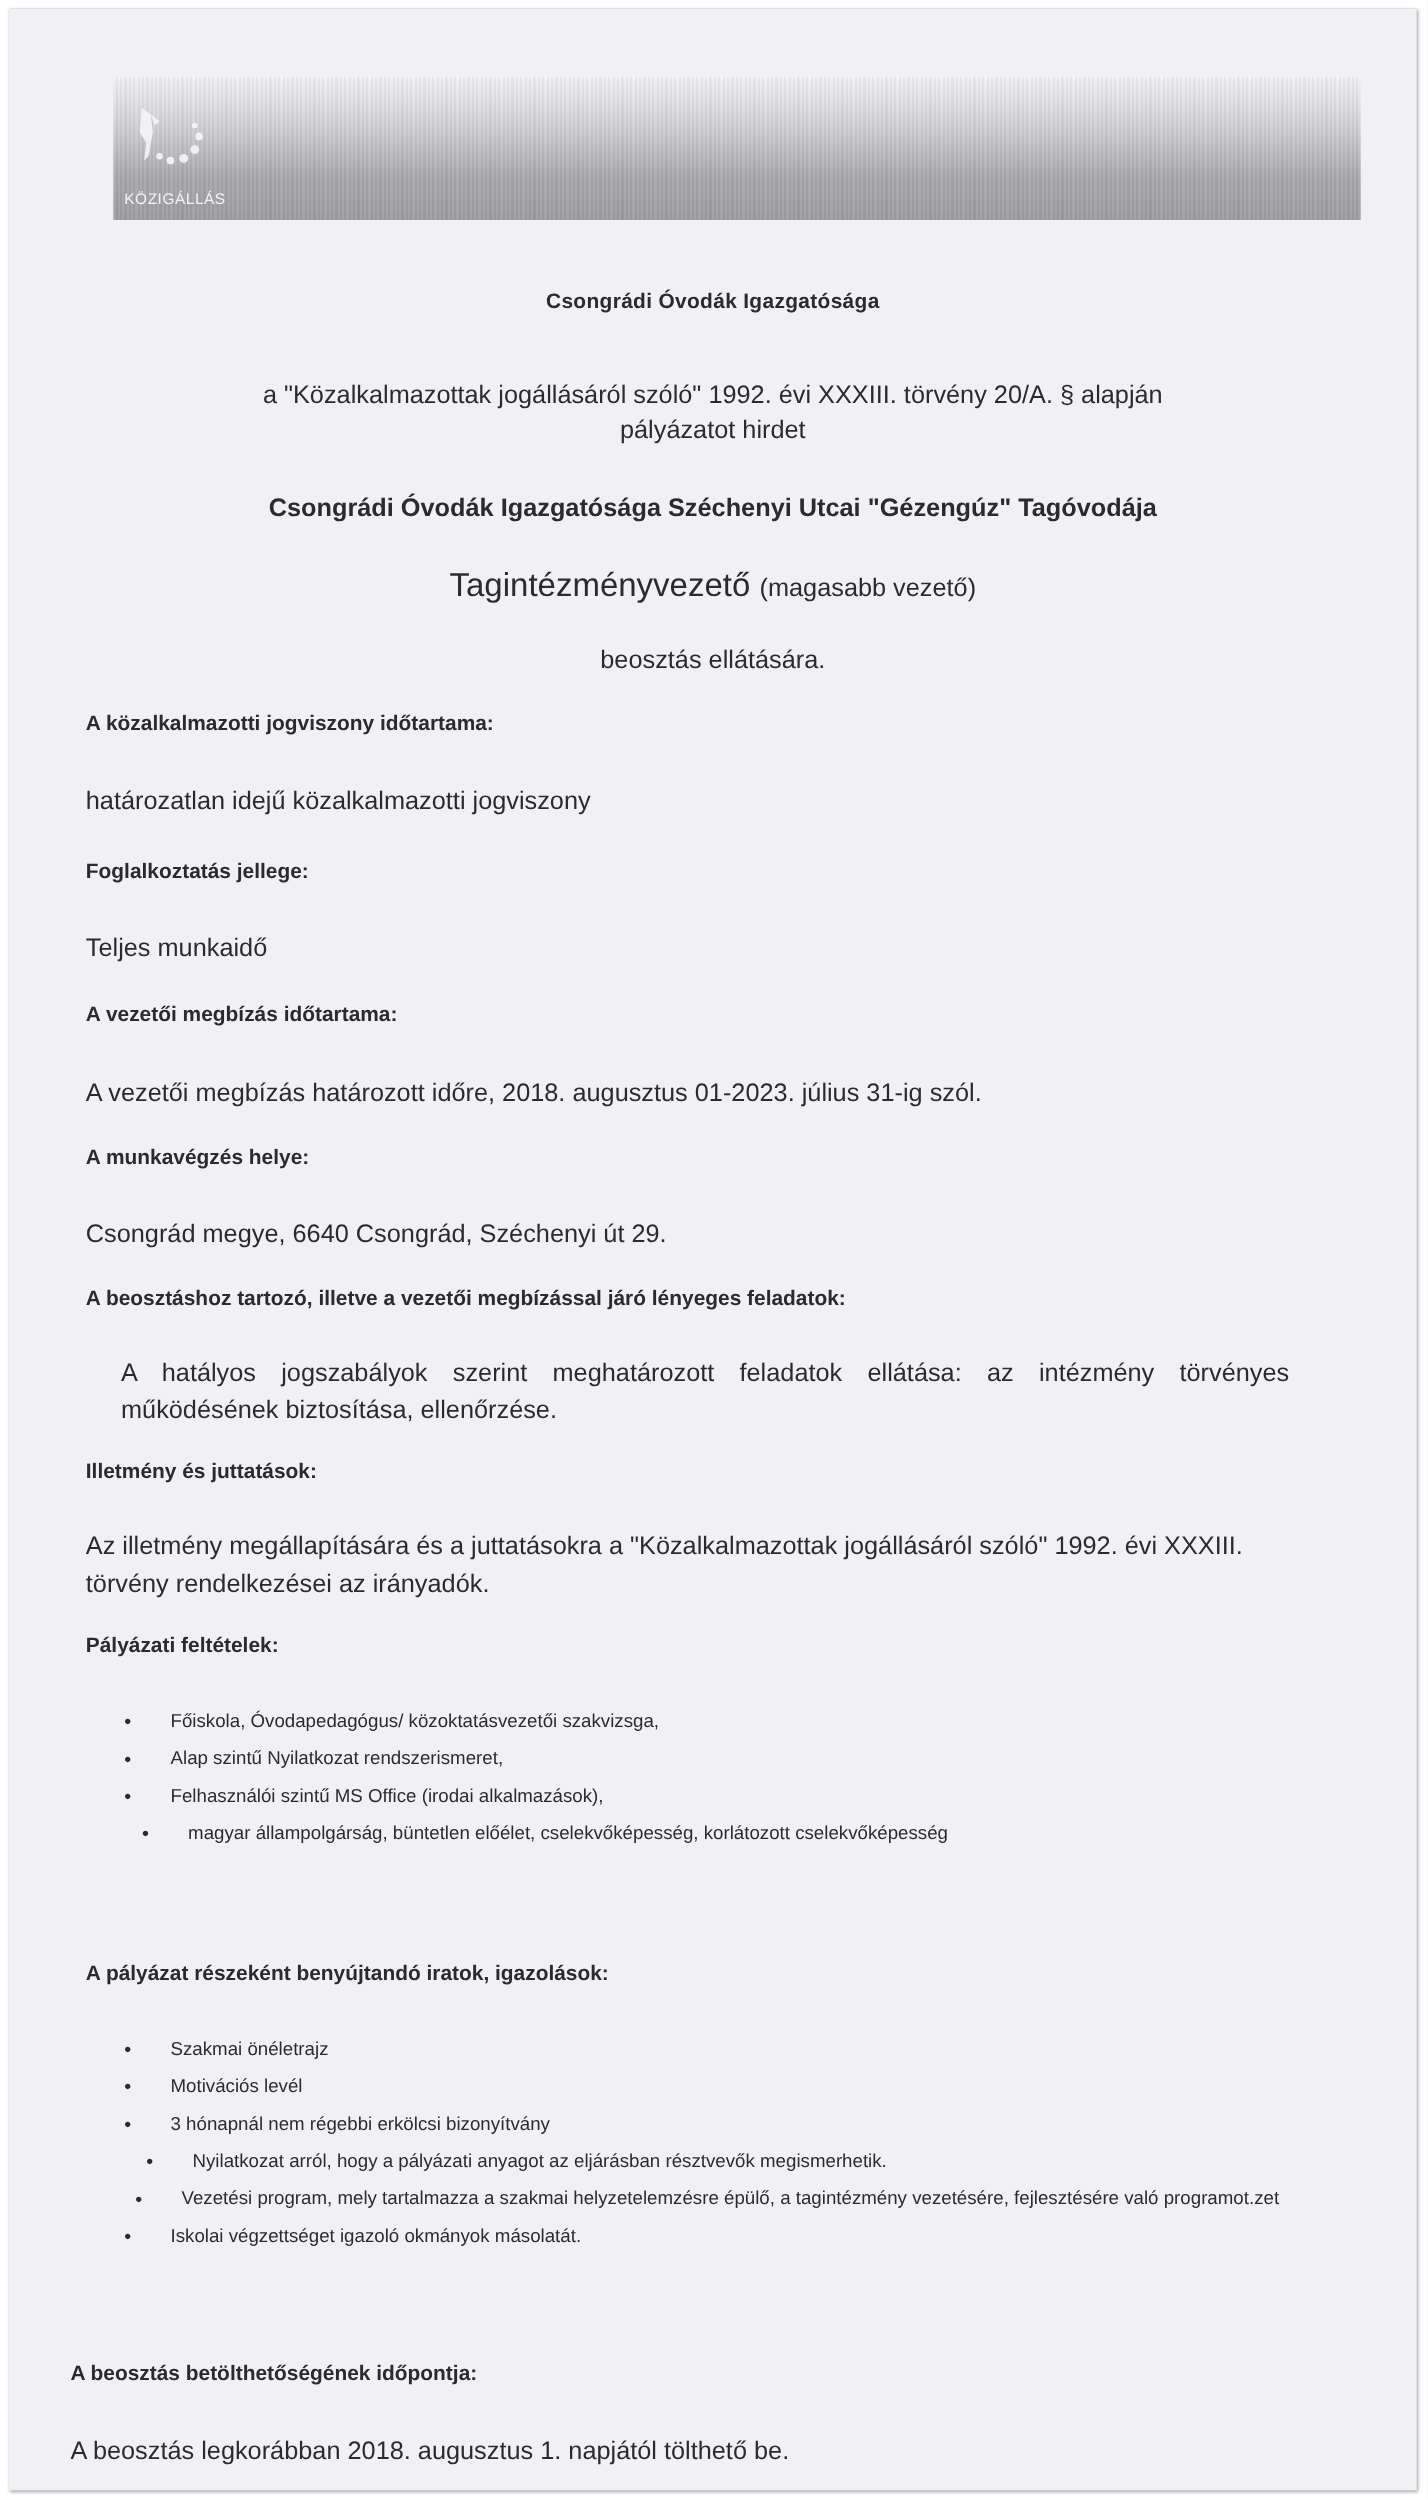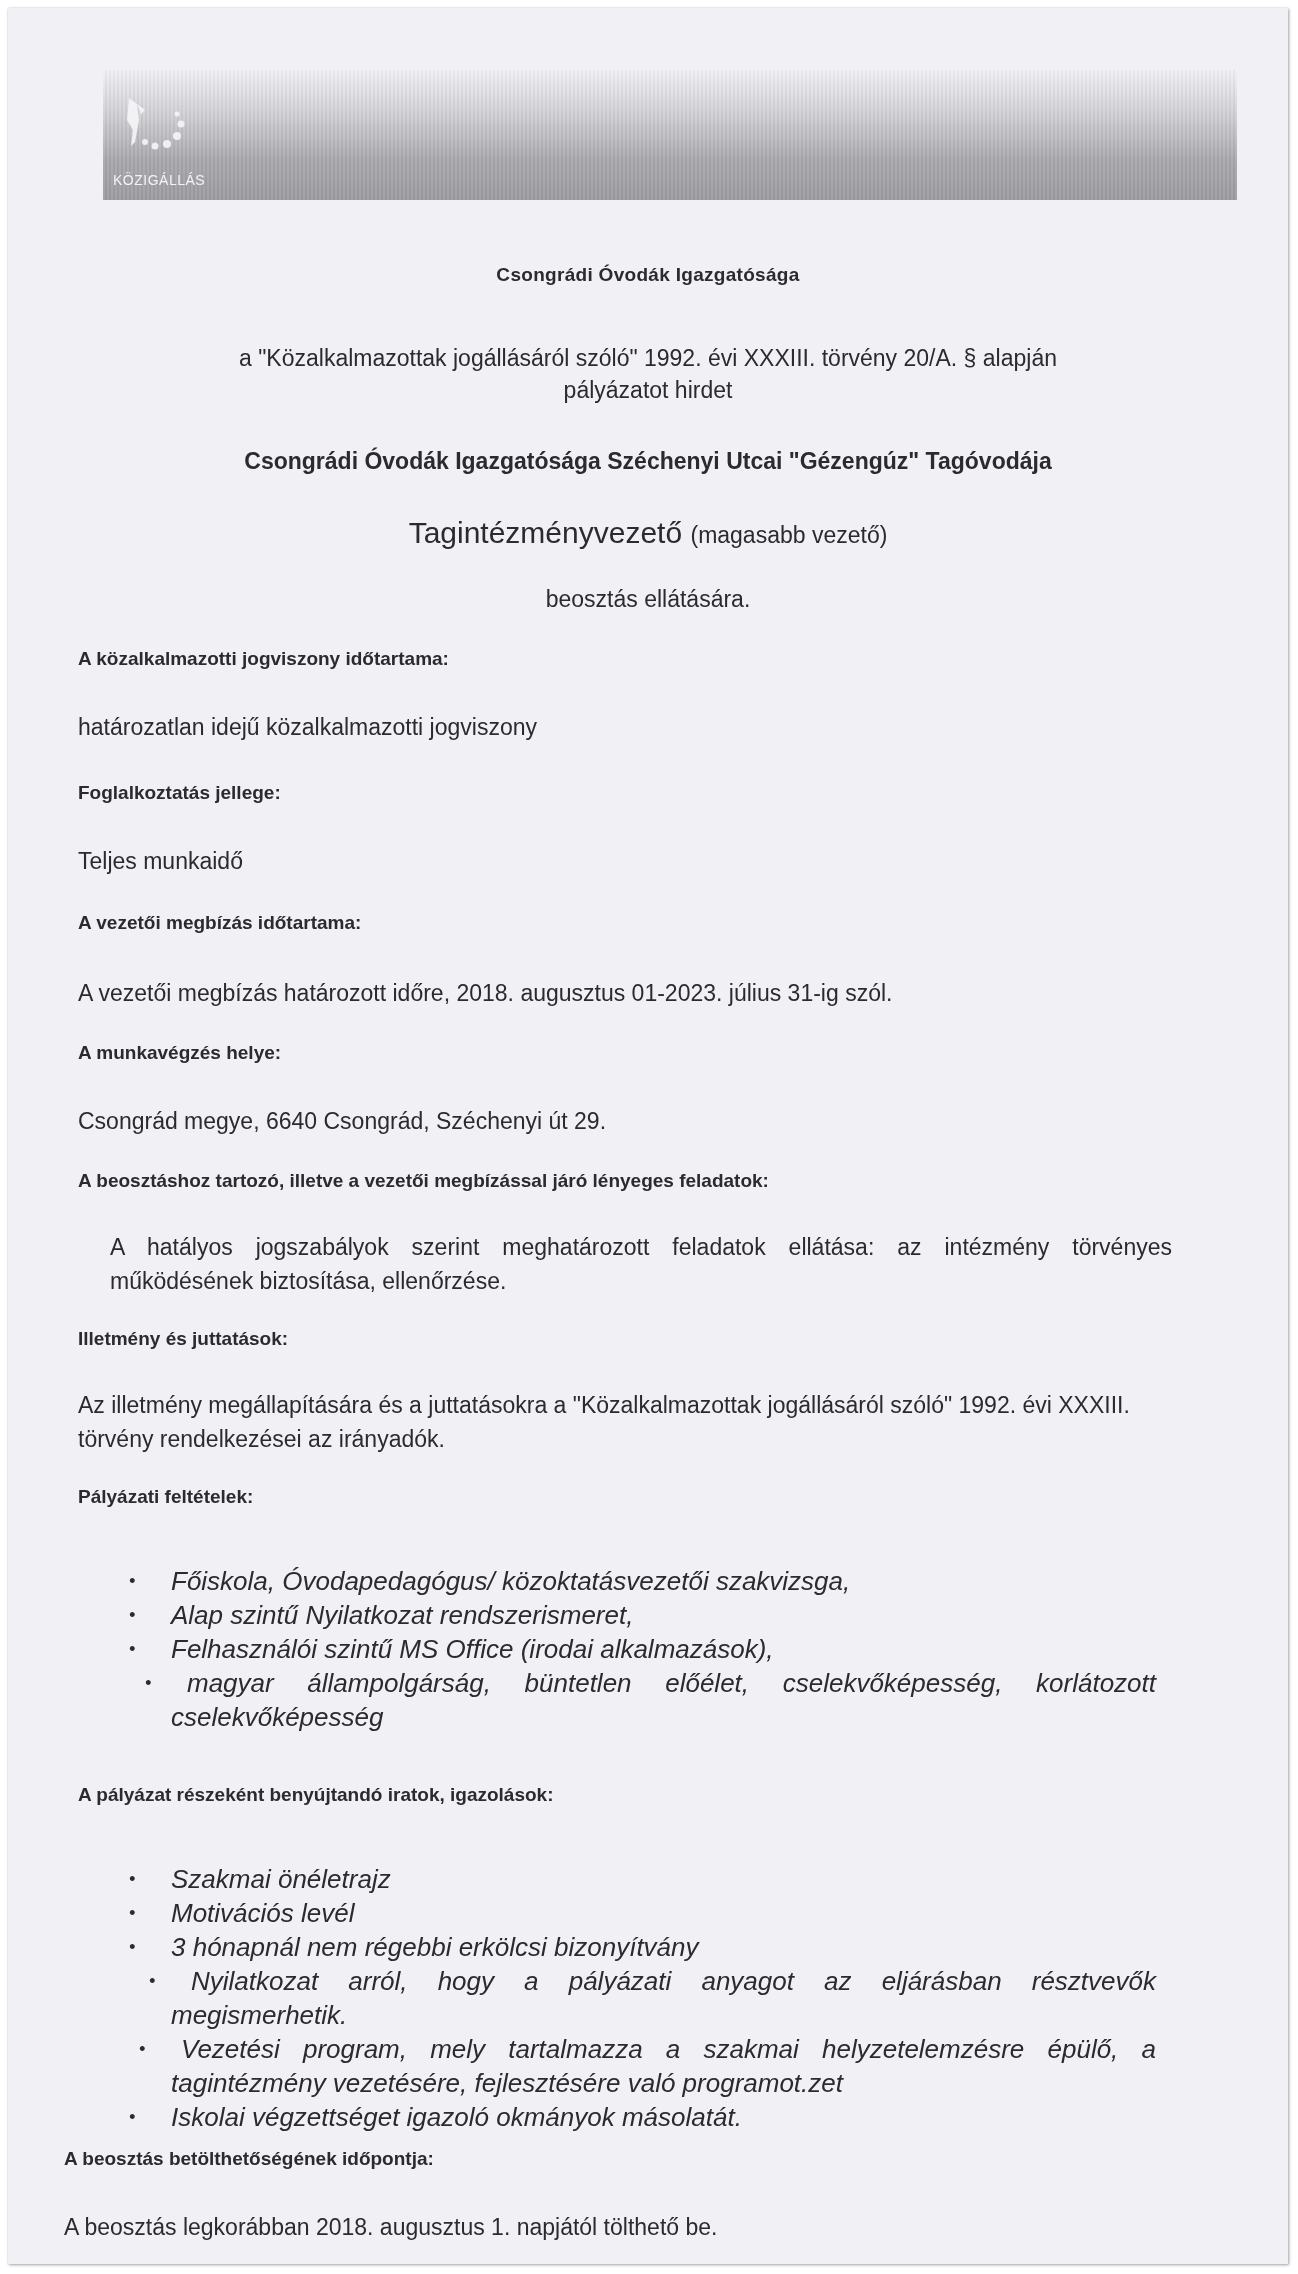--- a/index.html
+++ b/index.html
@@ -55,22 +55,22 @@
     position: absolute; left: 0; right: 0; top: 508px;
     text-align: center; font-size: 30px;
   }
   .position .role-note { font-size: 23px; }
   .assign { position: absolute; left: 0; right: 0; top: 578px; text-align: center; font-size: 23px; }
   .h { position: absolute; left: 70px; font-weight: bold; font-size: 19px; }
   .p { position: absolute; left: 70px; right: 116px; font-size: 23px; line-height: 34px; }
   .p.justify { text-align: justify; margin-left: 32px; }
   ul.bul {
     position: absolute; left: 105px; right: 116px;
-    margin: 16px; padding: 0; list-style: none;
-    font-size: 26px; line-height: 34px; font-style: italic;
+    margin: 0; padding: 0; list-style: none;
+    font-size: 17px; line-height: 34px;
   }
   ul.bul li { position: relative; padding-left: 42px; text-align: justify; }
   ul.bul li::before {
     content: "\2022"; position: absolute; left: 0; top: 0; font-size: 18px;
   }
 </style>
 </head>
 <body>
 
 <div class="page">

